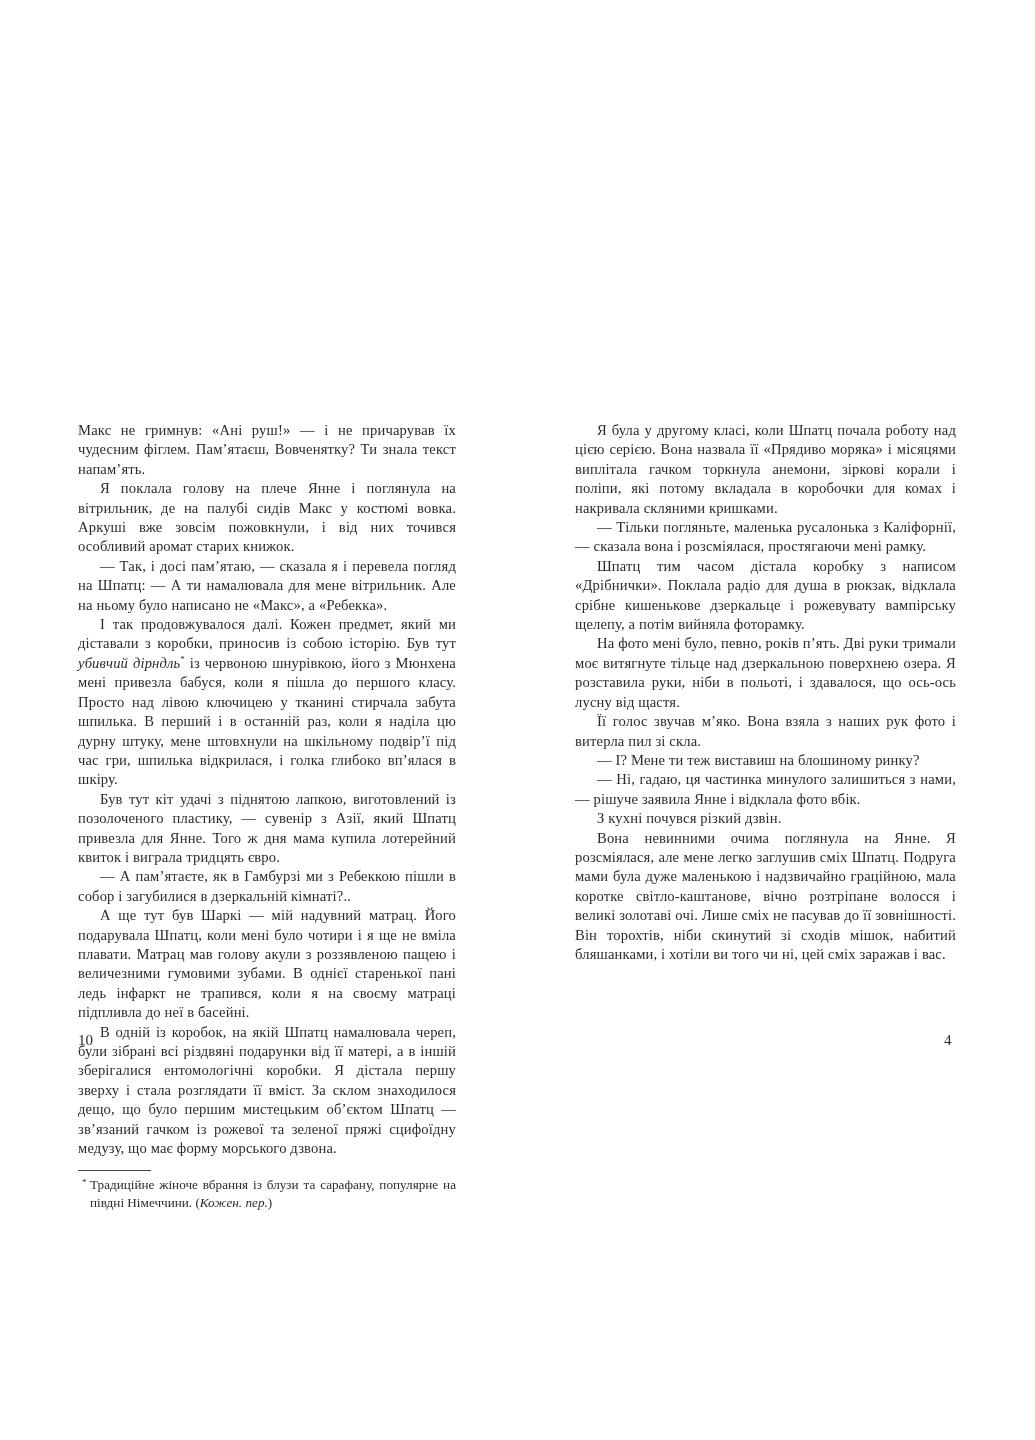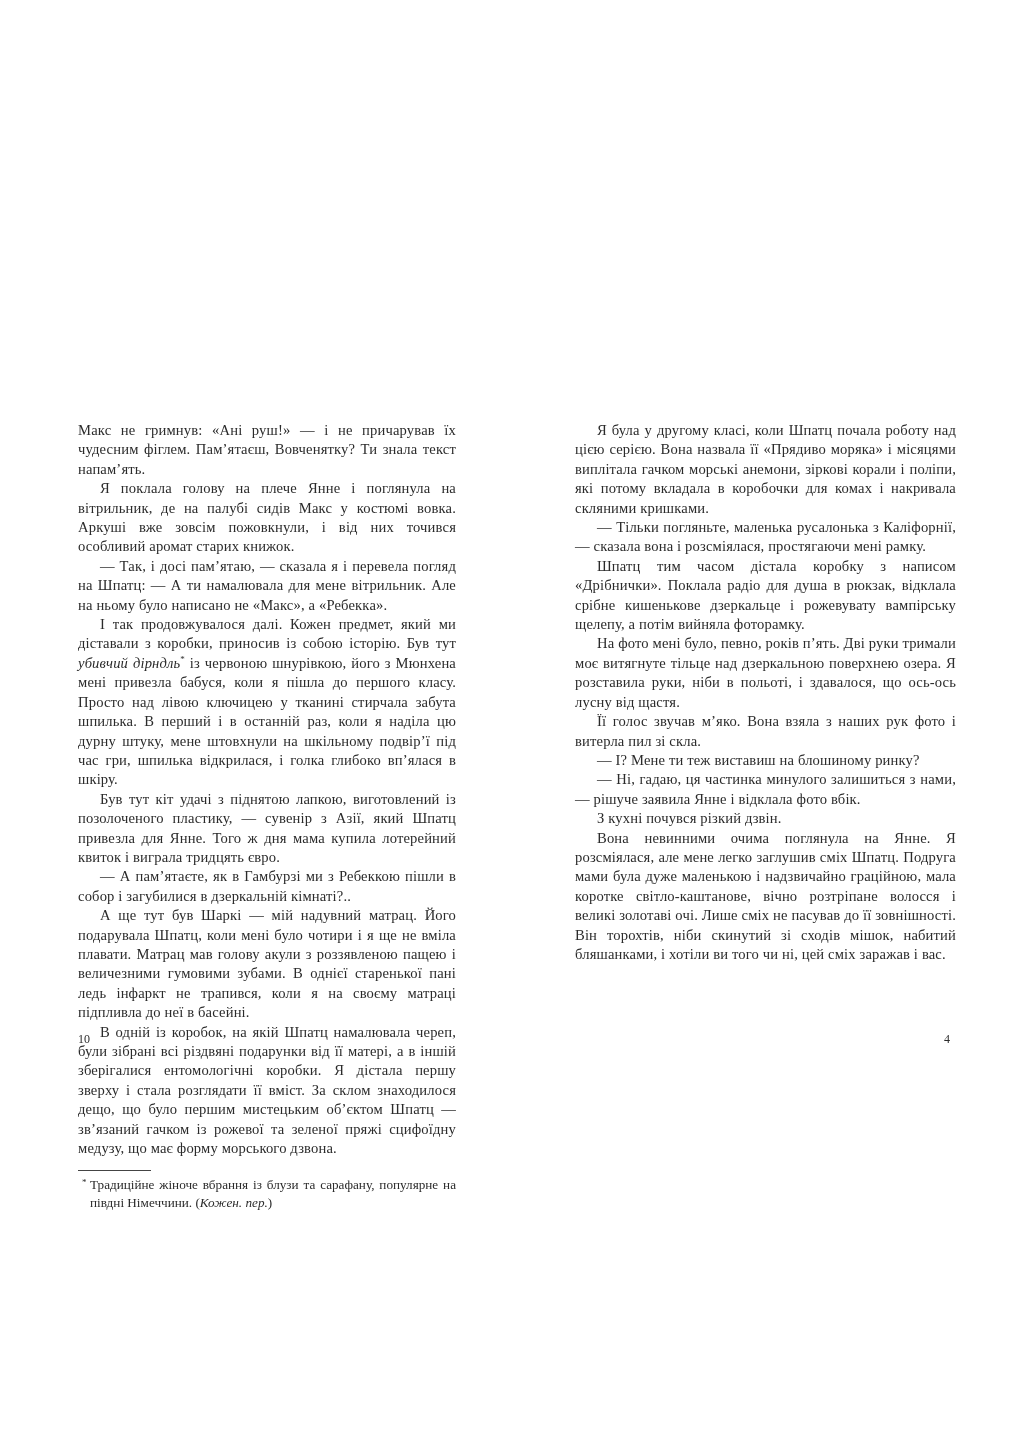--- a/index.html
+++ b/index.html
@@ -8,21 +8,21 @@
   .page { position: absolute; top: 421px; }
   .page-left { left: 78px; width: 378px; }
   .page-right { left: 575px; width: 381px; }
   .body-text p { margin: 0; font-size: 14.6px; line-height: 19.4px; text-align: justify;
                  text-indent: 22px; letter-spacing: 0.15px; hyphens: manual; }
   .body-text p.noindent { text-indent: 0; }
   .footnote-rule { width: 73px; border-top: 1px solid #444; margin: 12px 0 5px 0; }
   .footnote { font-size: 13.2px; line-height: 17.5px; text-align: justify;
               padding-left: 12px; position: relative; }
   .footnote .mark { position: absolute; left: 4px; top: -2px; font-size: 9px; }
-  .page-number { position: absolute; top: 1032px; font-size: 12px; }
+  .page-number { position: absolute; top: 1032px; font-size: 15px; }
   .pn-left { left: 78px; }
   .pn-right { left: 944px; }
   em { font-style: italic; }
   sup { font-size: 9px; line-height: 0; }
 </style>
 </head>
 <body>
 
 <div class="page page-left">
   <div class="body-text">
@@ -37,21 +37,21 @@
   </div>
   <div class="footnote-rule"></div>
   <div class="footnote">
     <span class="mark">*</span><span>Традиційне жіноче вбрання із блузи та сарафану, популярне на півдні Німеччини. (</span><em>Кожен. пер.</em><span>)</span>
   </div>
 </div>
 <div class="page-number pn-left">10</div>
 
 <div class="page page-right">
   <div class="body-text">
-    <p>Я була у другому класі, коли Шпатц почала роботу над цією серією. Вона назвала її «Прядиво моряка» і місяцями виплітала гачком морські анемони, зіркові корали і поліпи, які потому вкладала в коробочки для комах і накривала скляними кришками.</p>
+    <p>Я була у другому класі, коли Шпатц почала роботу над цією серією. Вона назвала її «Прядиво моряка» і місяцями виплітала гачком торкнула анемони, зіркові корали і поліпи, які потому вкладала в коробочки для комах і накривала скляними кришками.</p>
     <p>— Тільки погляньте, маленька русалонька з Каліфорнії, — сказала вона і розсміялася, простягаючи мені рамку.</p>
     <p>Шпатц тим часом дістала коробку з написом «Дрібнички». Поклала радіо для душа в рюкзак, відклала срібне кишенькове дзеркальце і рожевувату вампірську щелепу, а потім вийняла фоторамку.</p>
     <p>На фото мені було, певно, років п’ять. Дві руки тримали моє витягнуте тільце над дзеркальною поверхнею озера. Я розставила руки, ніби в польоті, і здавалося, що ось-ось лусну від щастя.</p>
     <p>Її голос звучав м’яко. Вона взяла з наших рук фото і витерла пил зі скла.</p>
     <p>— І? Мене ти теж виставиш на блошиному ринку?</p>
     <p>— Ні, гадаю, ця частинка минулого залишиться з нами, — рішуче заявила Янне і відклала фото вбік.</p>
     <p>З кухні почувся різкий дзвін.</p>
     <p>Вона невинними очима поглянула на Янне. Я розсміялася, але мене легко заглушив сміх Шпатц. Подруга мами була дуже маленькою і надзвичайно граційною, мала коротке світло-каштанове, вічно розтріпане волосся і великі золотаві очі. Лише сміх не пасував до її зовнішності. Він торохтів, ніби скинутий зі сходів мішок, набитий бляшанками, і хотіли ви того чи ні, цей сміх заражав і вас.</p>
   </div>
 </div>

